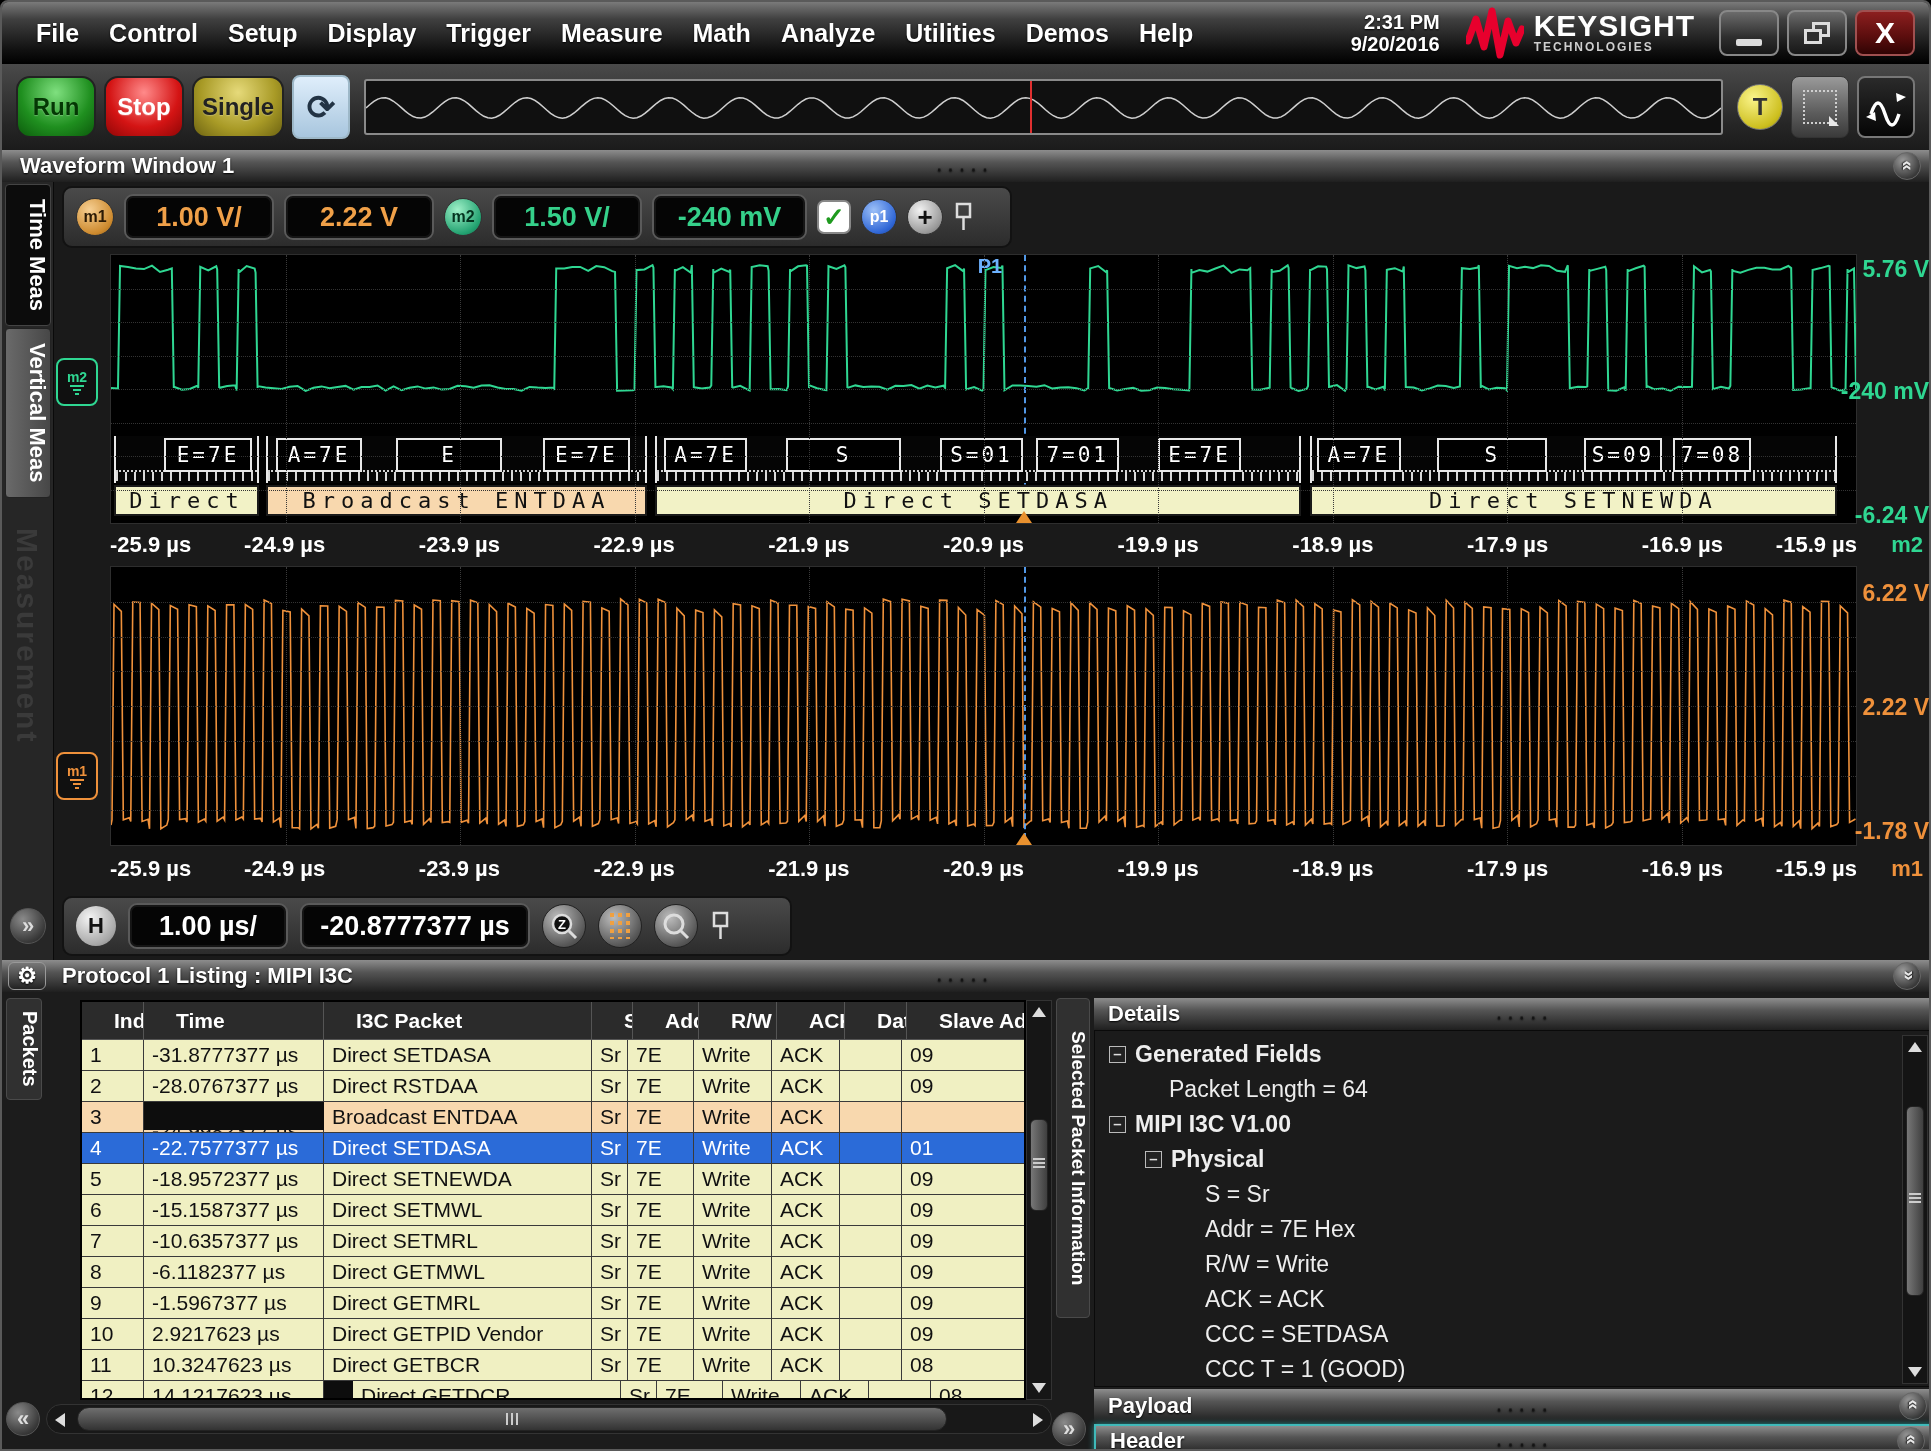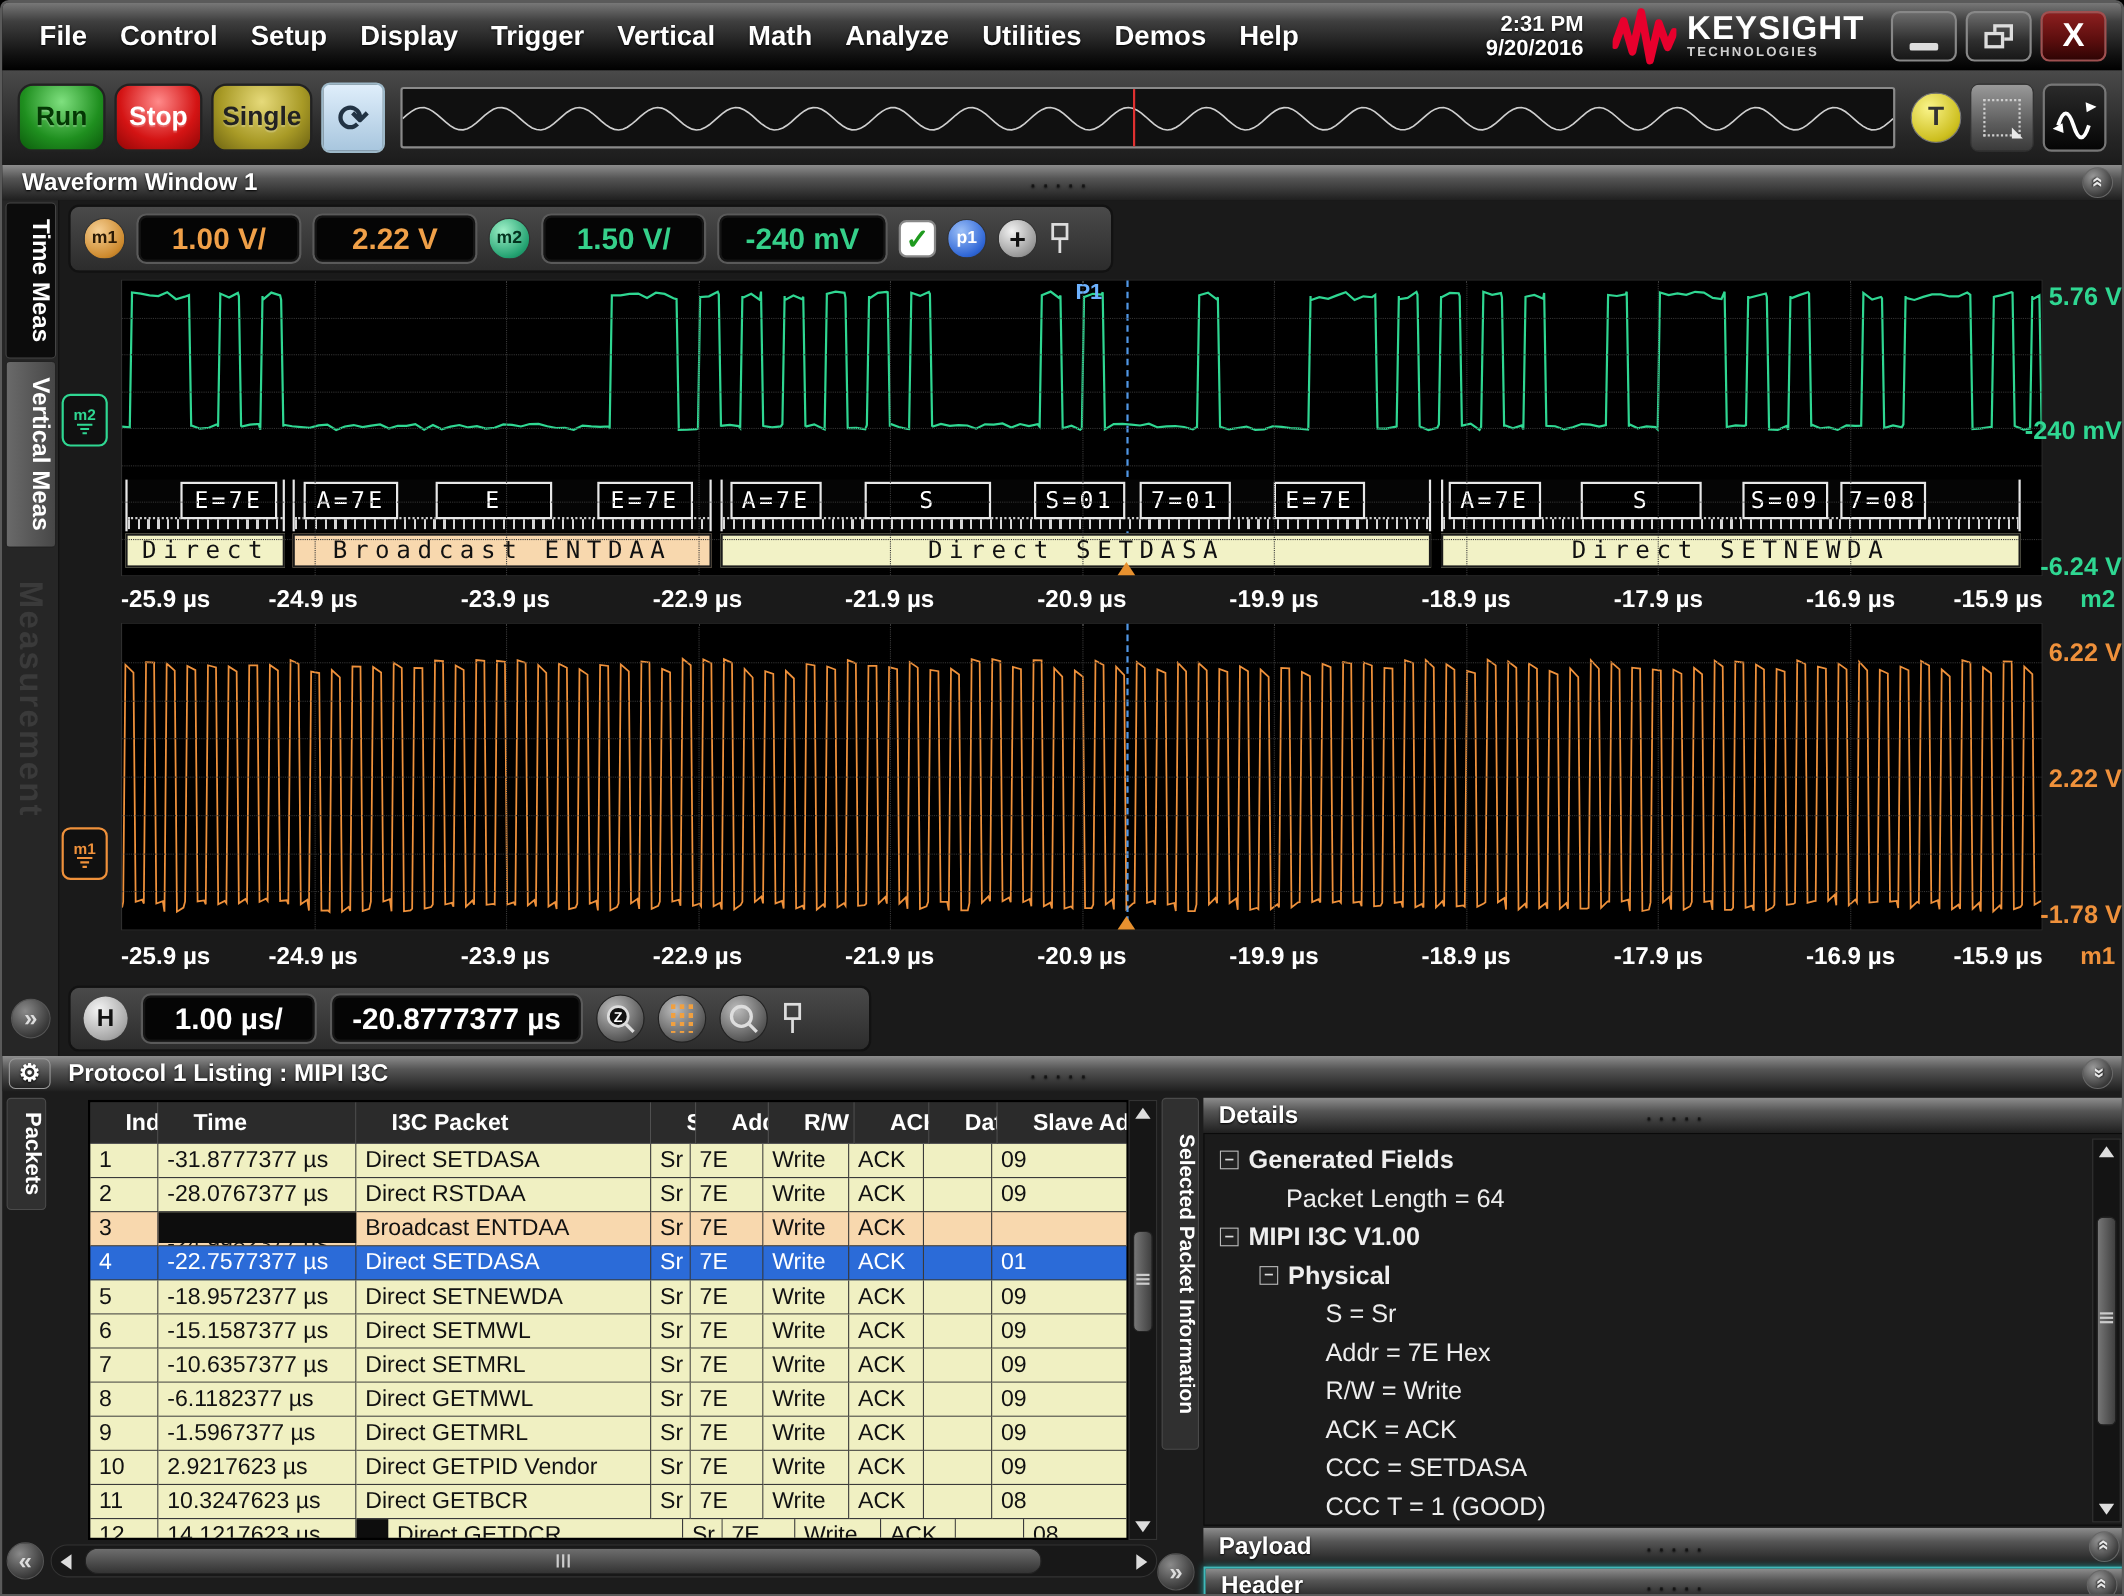--- a/index.html
+++ b/index.html
@@ -194,21 +194,21 @@
 
 <div class="app">
 
   <div class="titlebar">
     <div class="menu-bar">
         <span class="menu-item">File</span>
         <span class="menu-item">Control</span>
         <span class="menu-item">Setup</span>
         <span class="menu-item">Display</span>
         <span class="menu-item">Trigger</span>
-        <span class="menu-item">Vertical</span>
+        <span class="menu-item">Measure</span>
         <span class="menu-item">Math</span>
         <span class="menu-item">Analyze</span>
         <span class="menu-item">Utilities</span>
         <span class="menu-item">Demos</span>
         <span class="menu-item">Help</span>
       </div>
     <div class="clock">
       <div>2:31 PM</div>
       <div>9/20/2016</div>
     </div>

